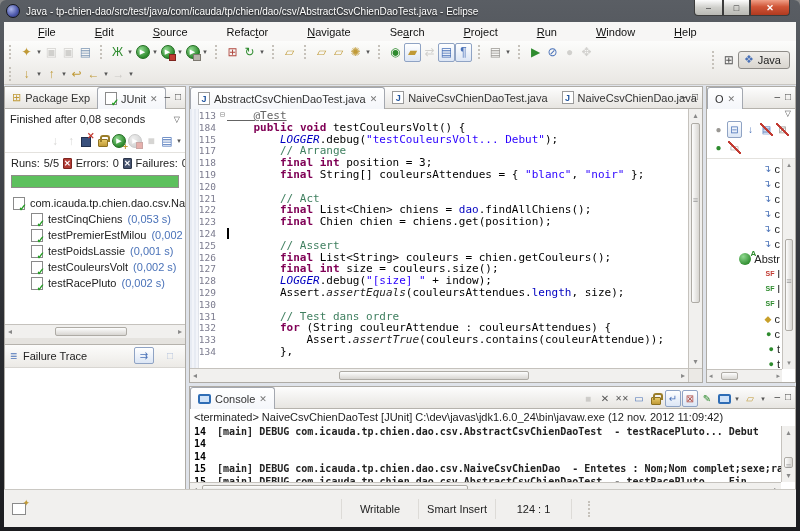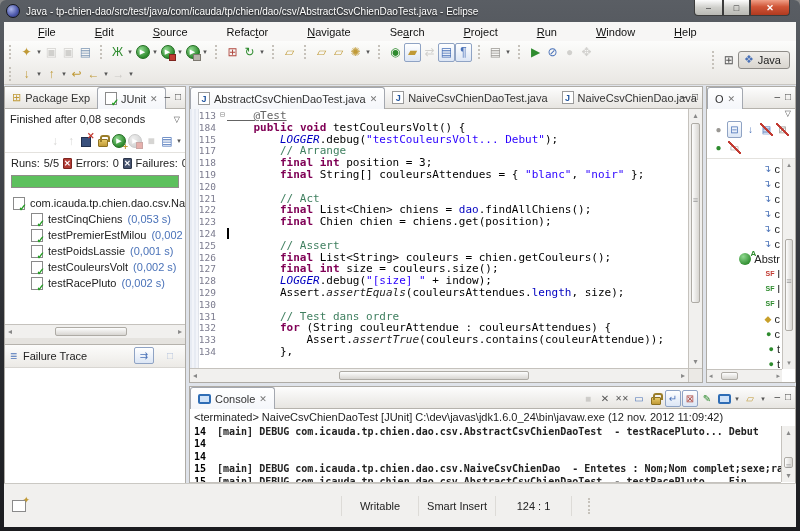--- a/index.html
+++ b/index.html
@@ -178,21 +178,21 @@
   .con-lines { position:absolute; left:0; top:0; right:14px; }
   .con-row { display:flex; height:12.4px; line-height:12.4px; font-family:"DejaVu Sans Mono",monospace; font-size:10px;font-weight:bold; }
   .con-n { width:27px; flex:0 0 auto; padding-left:4px; color:#000; }
   .con-t { white-space:pre; }
   .con-hscroll { height:14px; flex:0 0 auto; border-top:1px solid #c5c2bd; background:#f1f0ee; position:relative;
     display:flex; align-items:center; justify-content:space-between; padding:0 3px; color:#888; font-size:8px; margin-right:14px; }
   .con-vscroll { position:absolute; right:0; top:0; bottom:0; width:14px; background:#f1f0ee; border-left:1px solid #c5c2bd;
     display:flex; flex-direction:column; align-items:center; justify-content:space-between; padding:2px 0; color:#888; font-size:8px; }
 
   
-  .statusbar { position:absolute; left:0; right:0; bottom:0; height:44px; border-top:1px solid #cac8c3;
+  .statusbar { position:absolute; left:0; right:0; bottom:0; height:38px; border-top:1px solid #cac8c3;
     background:#f1f0ee; display:flex; align-items:center; }
   .sb-icon { width:14px; height:12px; border:1px solid #8a8a8a; background:#fff; margin-left:8px; position:relative; }
   .sb-icon::after { content:"✦"; position:absolute; right:-5px; top:-6px; color:#c09a37; font-size:9px; }
   .sb-cells { display:flex; margin-left:315px; height:100%; align-items:center; }
   .sb-cell { width:77px; text-align:center; color:#222; border-left:1px solid #dddbd7; height:20px; line-height:20px; }
   .sb-cell:last-child { border-right:1px solid #dddbd7; }
   .sb-grip { width:2px; height:16px; border-left:2px dotted #c6c2bb; margin-left:16px; }
 </style>
 </head>
 <body>

